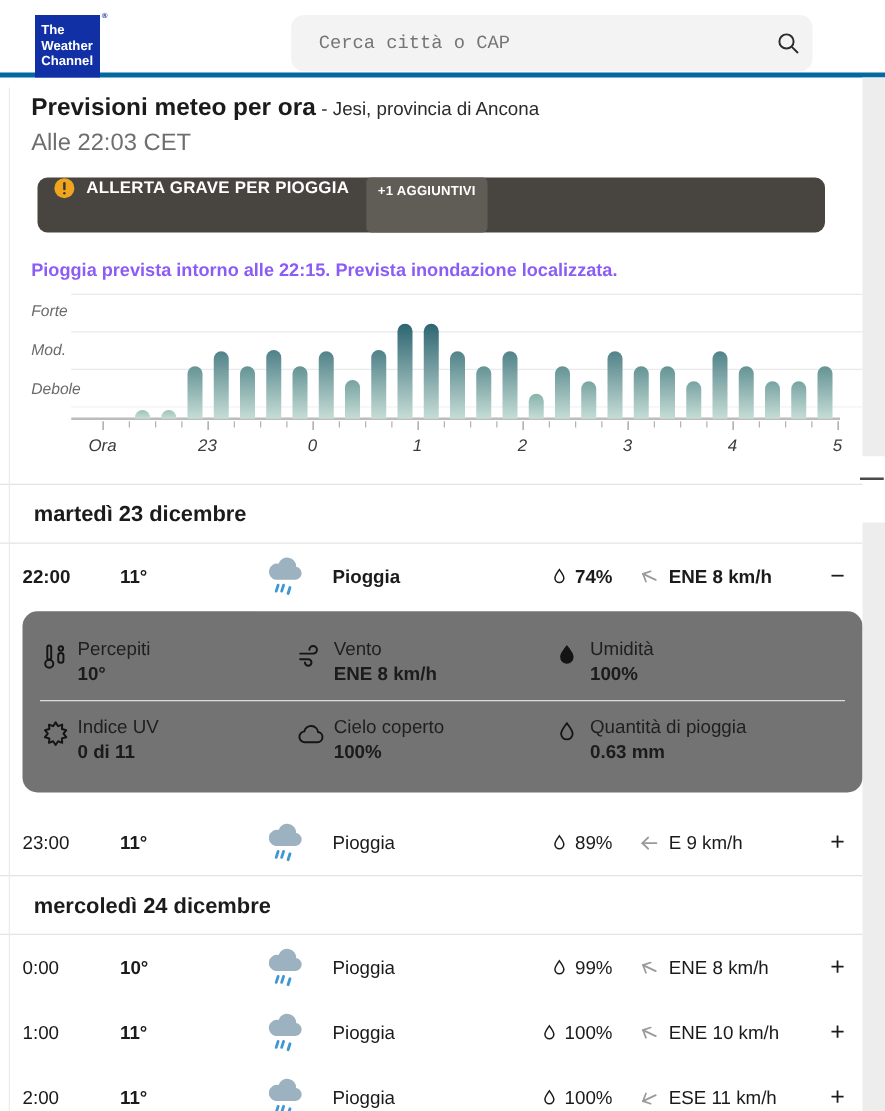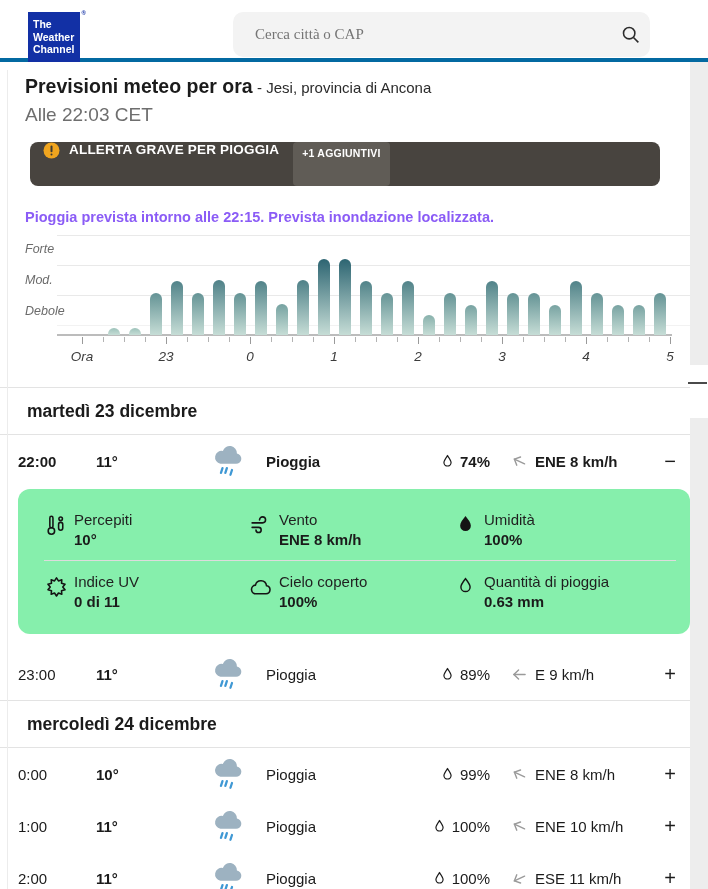--- a/index.html
+++ b/index.html
@@ -8,21 +8,21 @@
   .viewport { position:relative; width:708px; height:889px; background:#fff; }
 
   
   .hdr { position:relative; height:62px; border-bottom:4px solid #0369a1; background:#fff; }
   .logo { position:absolute; left:28px; top:12px; width:52px; height:50px; background:#1230a5;
     color:#fff; font-weight:bold; font-size:10.5px; line-height:12.5px; padding:6px 0 0 5px; }
   .logo .r { position:absolute; top:-5px; right:-6px; font-size:6px; color:#1230a5; }
   .search { position:absolute; left:233px; top:12px; width:417px; height:45px; background:#f3f3f3;
     border-radius:10px; display:flex; align-items:center; border:none; }
   .search input { flex:1; border:none; outline:none; background:transparent; font-size:15px;
-    color:#be185d; padding-left:22px; font-family:Liberation Serif, serif; }
+    color:#be185d; padding-left:22px; font-family:Liberation Mono, monospace; }
   .search .sicon { width:40px; display:flex; justify-content:center; cursor:pointer; }
 
   
   .titleblock { padding:13px 0 0 25px; }
   .ptitle { font-size:19.5px; font-weight:bold; }
   .ploc { font-size:15px; font-weight:normal; color:#2b2b2b; }
   .pupd { font-size:19px; color:#6e6e6e; margin-top:6px; }
 
   
   .alert { margin:16px 0 0 30px; width:630px; height:44px; background:#48443f; border-radius:8px;
@@ -59,22 +59,22 @@
   .hour-row .cond { flex:1; font-size:15px; padding-left:10px; }
   .hour-row .precip { width:95px; display:flex; align-items:center; justify-content:flex-end; font-size:15px; }
   .hour-row .precip .drop { display:flex; margin-right:5px; }
   .hour-row .wind { width:160px; display:flex; align-items:center; padding-left:22px; font-size:15px; }
   .hour-row .wind .arr { display:flex; margin-right:8px; }
   .hour-row .toggle { width:40px; text-align:center; font-size:20px; color:#1b1b1b; cursor:pointer; }
   .hour-row.expanded .t, .hour-row.expanded .cond,
   .hour-row.expanded .precip, .hour-row.expanded .wind { font-weight:bold; }
 
   
-  .details-panel { margin:2px 0 14px 18px; width:672px; background:#86efac; border-radius:12px;
-    padding:10px 0 12px 12px; }
+  .details-panel { margin:2px 0 14px 18px; width:672px; background:#737373; border-radius:12px;
+    padding:10px 0 12px 0; }
   .dgrid { display:flex; padding:12px 0 12px 14px; }
   .dsep { height:1px; background:#dcdcdc; margin:0 14px; }
   .dcell { width:205px; display:flex; align-items:flex-start; }
   .dcell .dicon { width:30px; display:flex; margin-top:2px; }
   .dlabel { font-size:15px; color:#1f1f1f; }
   .dvalue { font-size:15px; font-weight:bold; margin-top:3px; }
 
   
   .rail { position:absolute; right:0; width:18px; background:#ededed; }
   .rail1 { top:62px; height:303px; }

